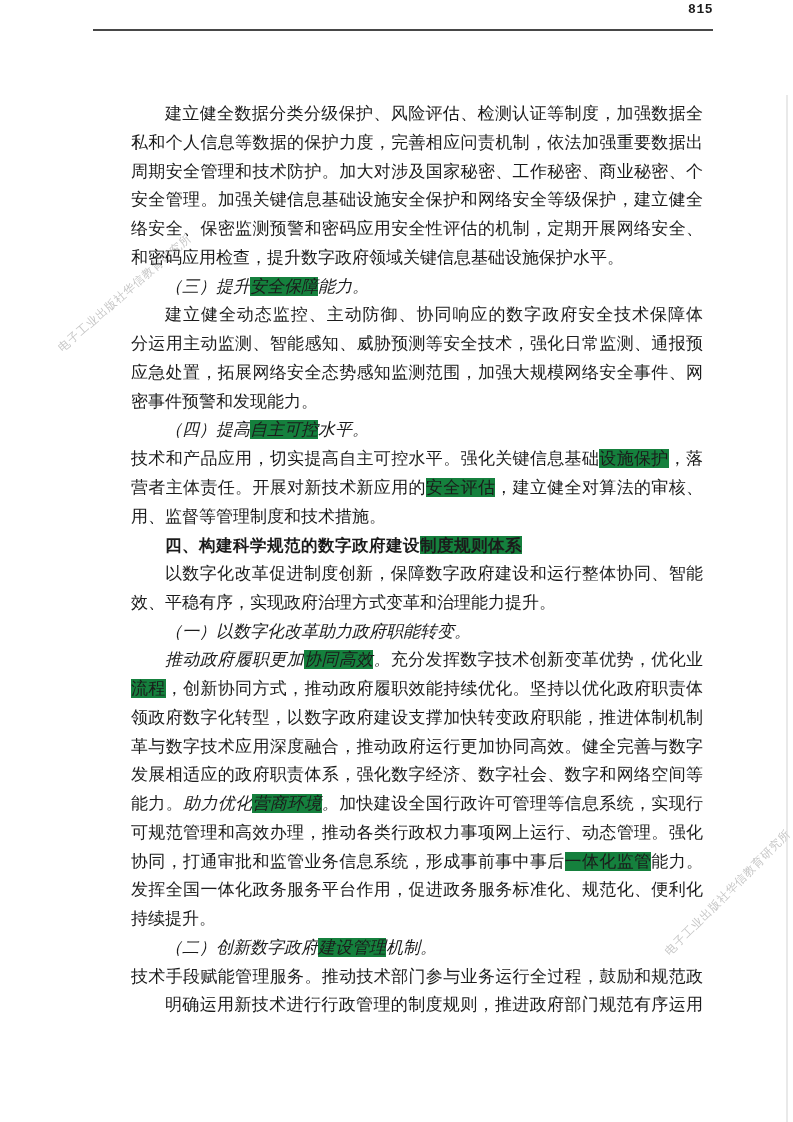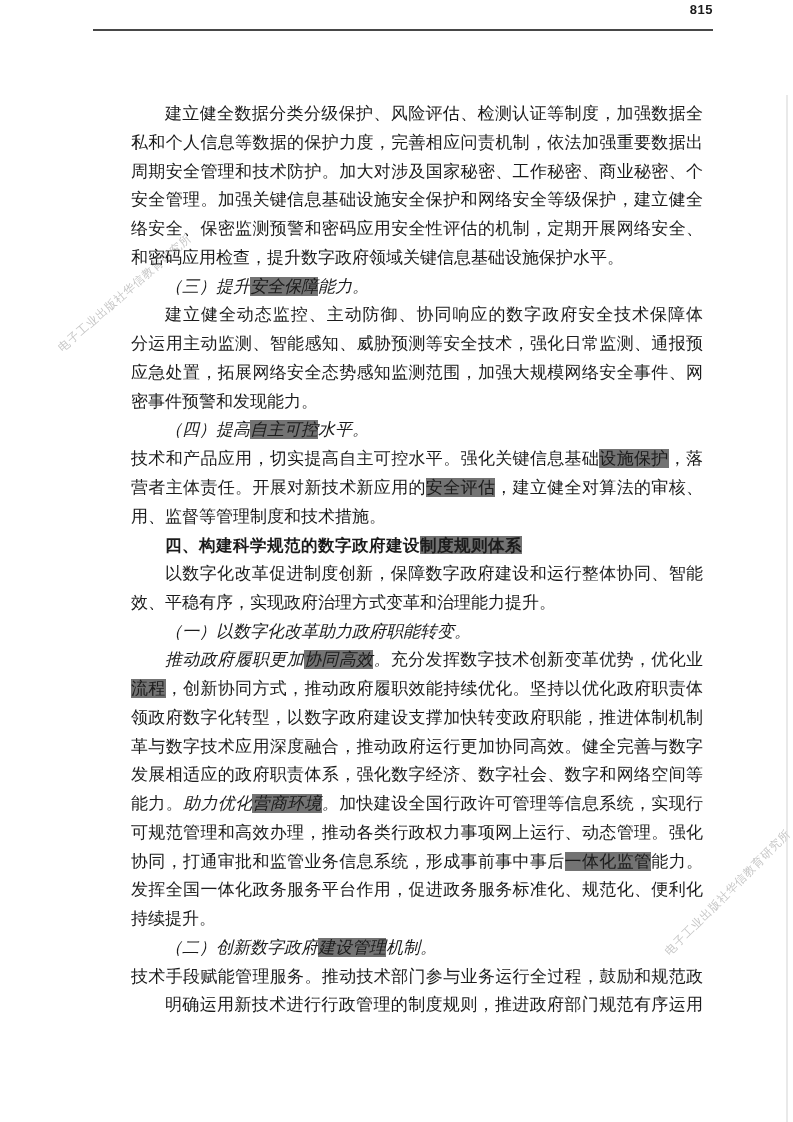--- a/index.html
+++ b/index.html
@@ -3,39 +3,39 @@
 <meta charset="utf-8">
 <style>
   html,body{margin:0;padding:0;}
   body{
     width:793px;height:1122px;position:relative;background:#ffffff;
     font-family:"Liberation Serif","DejaVu Serif",serif;
     overflow:hidden;
   }
   .page-number{
     position:absolute;top:2px;left:600px;width:113px;text-align:right;
-    font-family:Liberation Sans, sans-serif;
+    font-family:Liberation Mono, monospace;
     font-size:13px;font-weight:600;color:#1a1a1a;letter-spacing:.5px;
   }
   .header-rule{
     position:absolute;left:93px;top:29px;width:620px;height:2px;background:#474747;
   }
   .edge-line{
     position:absolute;left:786px;top:95px;width:2px;height:1027px;background:#e9e9e9;
   }
   .doc-body{
     position:absolute;left:95px;top:100px;width:608px;color:#1b1b1b;
   }
   .doc-line{
     font-size:17px;line-height:28.75px;height:28.75px;overflow:hidden;
     text-align:justify;text-justify:inter-character;white-space:normal;margin-left:36px;
   }
   .doc-line.full{text-align-last:justify;}
   .doc-line.indent{text-indent:34px;}
-  .run.hl{background:#737373;}
+  .run.hl{background:#15803d;}
   .run.kai{font-style:italic;}
   .run.bold{
     font-weight:700;font-style:normal;
     font-family:"Liberation Sans","DejaVu Sans",sans-serif;
     font-size:16.5px;letter-spacing:.5px;
   }
   .watermark{
     position:absolute;color:#c6c6c6;font-size:11.5px;letter-spacing:.8px;
     white-space:nowrap;transform-origin:0 50%;pointer-events:none;
     font-family:"Liberation Serif","DejaVu Serif",serif;

